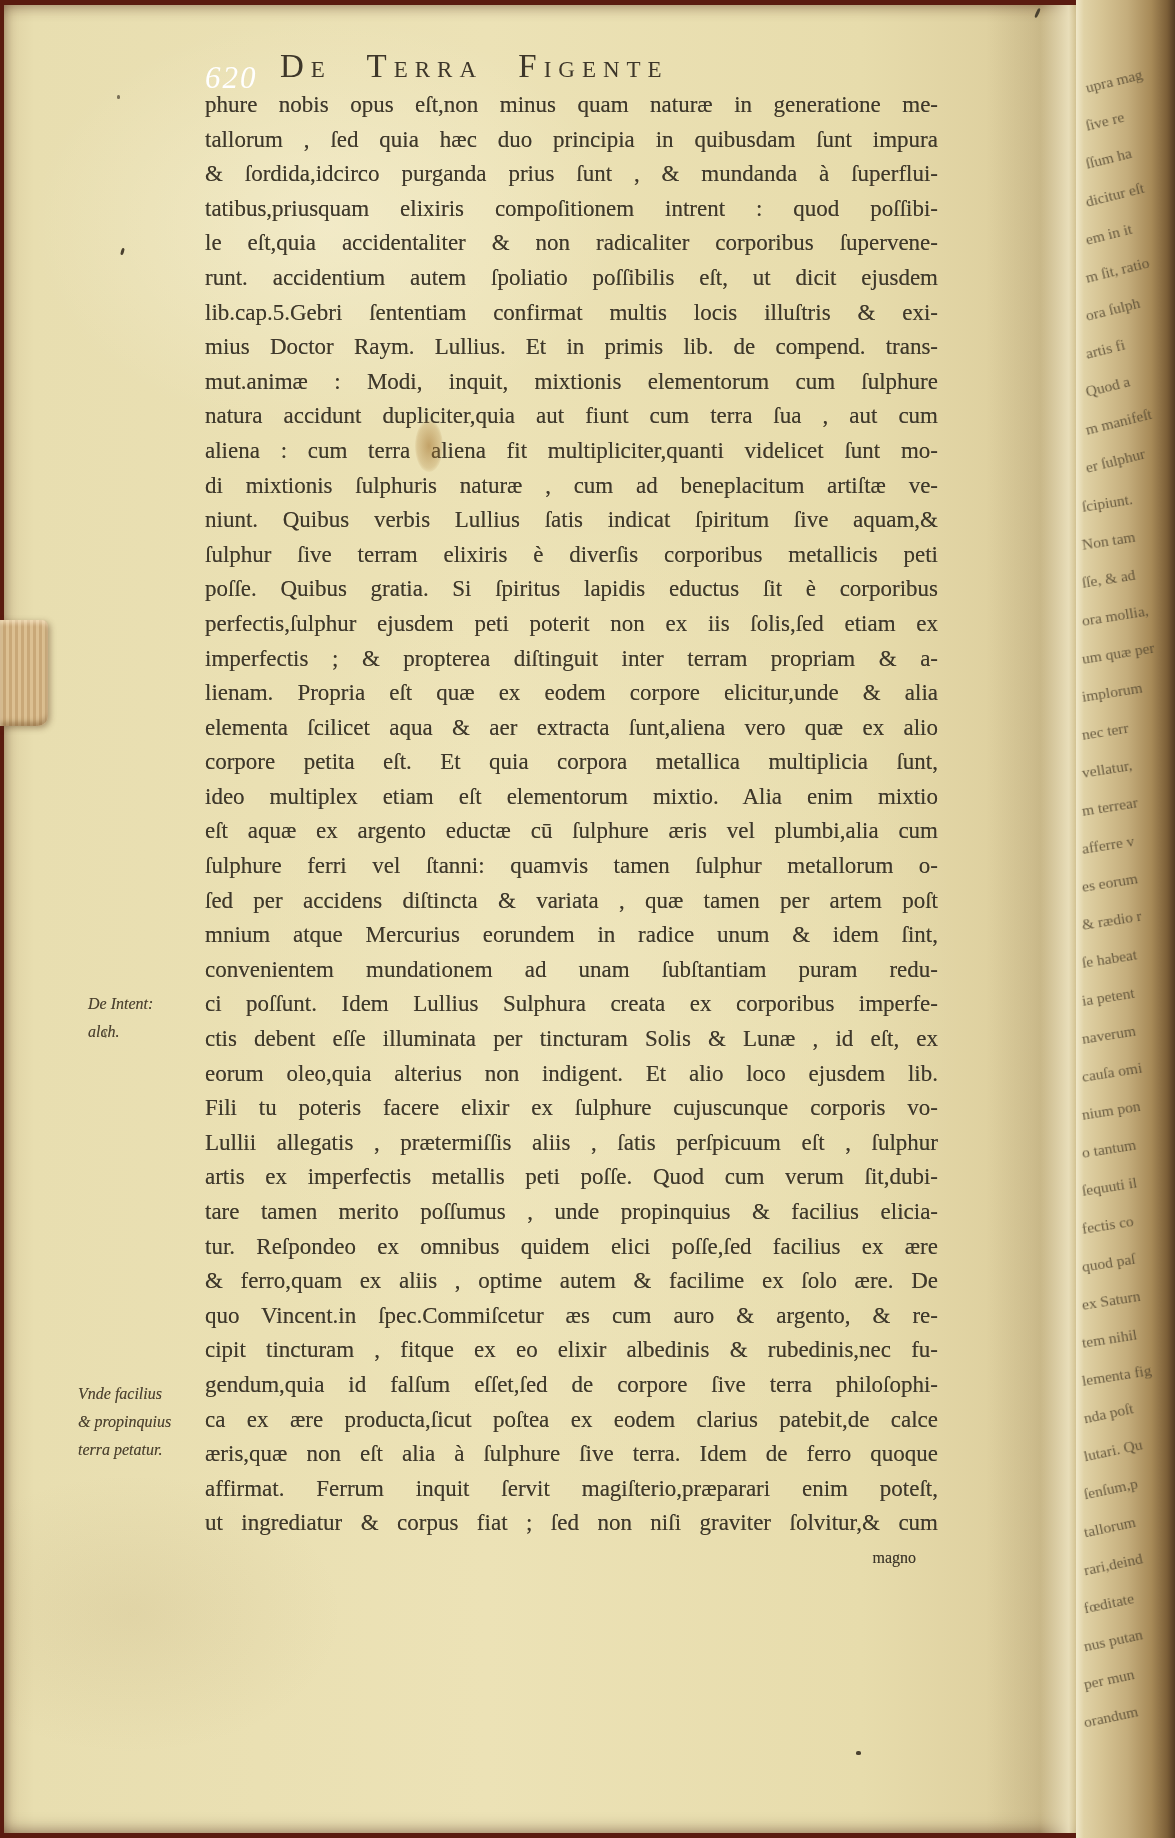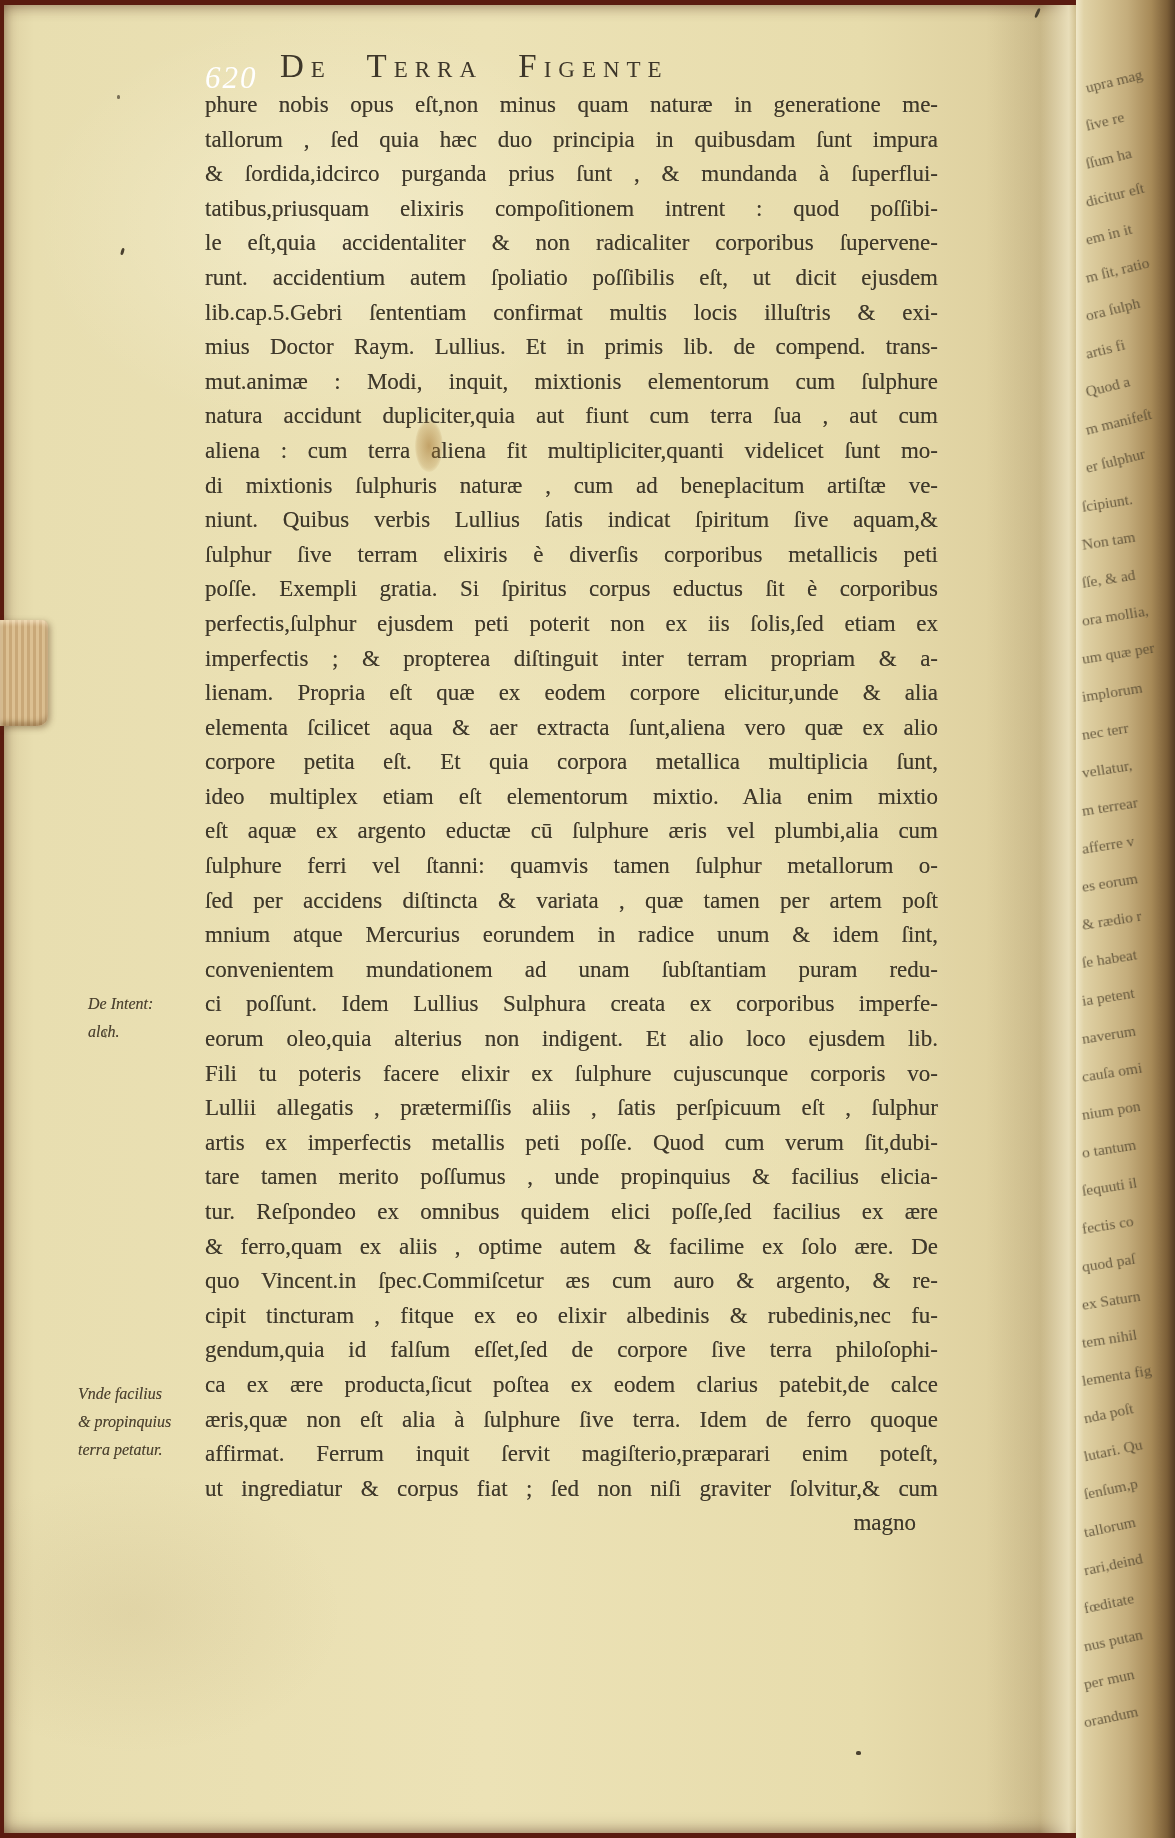--- a/index.html
+++ b/index.html
@@ -45,21 +45,21 @@
     font-variant:small-caps;font-size:33px;letter-spacing:7px;word-spacing:20px;color:#3e372a;
   }
   
   .body-block{position:absolute;left:205px;top:88px;width:733px;color:#3e382b;}
   .body-line{
     height:34.6px;line-height:34.6px;font-size:23px;overflow:hidden;
     text-align:justify;text-align-last:justify;word-spacing:-1px;
     text-shadow:0 0 .6px rgba(62,52,38,.55);
   }
   .catchword-line{
-    height:34.6px;line-height:34.6px;font-size:23px;text-align:right;padding-right:22px;
+    height:34.6px;line-height:34.6px;font-size:16px;text-align:right;padding-right:22px;
     color:#3e382b;text-shadow:0 0 .6px rgba(62,52,38,.55);
   }
   
   .margin-note{position:absolute;color:#4c4230;font-style:italic;}
   .margin-note-1{left:88px;top:990px;width:125px;}
   .margin-note-2{left:78px;top:1380px;width:150px;}
   .note-line{font-size:16px;line-height:28px;white-space:nowrap;text-shadow:0 0 .5px rgba(70,60,40,.5);}
   
   .bookmark-band{
     position:absolute;left:0;top:620px;width:48px;height:106px;
@@ -148,33 +148,34 @@
         <div class="body-line">le eſt,quia accidentaliter &amp; non radicaliter corporibus ſupervene-</div>
         <div class="body-line">runt. accidentium autem ſpoliatio poſſibilis eſt, ut dicit ejusdem</div>
         <div class="body-line">lib.cap.5.Gebri ſententiam confirmat multis locis illuſtris &amp; exi-</div>
         <div class="body-line">mius Doctor Raym. Lullius. Et in primis lib. de compend. trans-</div>
         <div class="body-line">mut.animæ : Modi, inquit, mixtionis elementorum cum ſulphure</div>
         <div class="body-line">natura accidunt dupliciter,quia aut fiunt cum terra ſua , aut cum</div>
         <div class="body-line">aliena : cum terra aliena fit multipliciter,quanti videlicet ſunt mo-</div>
         <div class="body-line">di mixtionis ſulphuris naturæ , cum ad beneplacitum artiſtæ ve-</div>
         <div class="body-line">niunt.  Quibus verbis Lullius ſatis indicat ſpiritum ſive aquam,&amp;</div>
         <div class="body-line">ſulphur ſive terram elixiris è diverſis corporibus metallicis peti</div>
-        <div class="body-line">poſſe. Exempli gratia.  Si ſpiritus corpus eductus ſit è corporibus</div>
+        <div class="body-line">poſſe. Quibus gratia.  Si ſpiritus lapidis eductus ſit è corporibus</div>
         <div class="body-line">perfectis,ſulphur ejusdem peti poterit non ex iis ſolis,ſed etiam ex</div>
         <div class="body-line">imperfectis ; &amp; propterea diſtinguit inter terram propriam &amp; a-</div>
         <div class="body-line">lienam.  Propria eſt quæ ex eodem corpore elicitur,unde &amp; alia</div>
         <div class="body-line">elementa ſcilicet aqua &amp; aer extracta ſunt,aliena vero quæ ex alio</div>
         <div class="body-line">corpore petita eſt.   Et quia corpora metallica multiplicia ſunt,</div>
         <div class="body-line">ideo multiplex etiam eſt elementorum mixtio. Alia enim mixtio</div>
         <div class="body-line">eſt aquæ ex argento eductæ cū ſulphure æris vel plumbi,alia cum</div>
         <div class="body-line">ſulphure ferri vel ſtanni:   quamvis tamen ſulphur metallorum o-</div>
         <div class="body-line">ſed per accidens diſtincta &amp; variata , quæ tamen per artem poſt</div>
         <div class="body-line">mnium atque Mercurius eorundem in radice unum &amp; idem ſint,</div>
         <div class="body-line">convenientem mundationem ad unam ſubſtantiam puram redu-</div>
         <div class="body-line">ci poſſunt.  Idem Lullius Sulphura creata ex corporibus imperfe-</div>
+        <div class="body-line">ctis debent eſſe illuminata per tincturam Solis &amp; Lunæ , id eſt, ex</div>
         <div class="body-line">eorum oleo,quia alterius non indigent.  Et alio loco ejusdem lib.</div>
         <div class="body-line">Fili tu poteris facere elixir ex ſulphure cujuscunque corporis vo-</div>
         <div class="body-line">Lullii allegatis , prætermiſſis aliis , ſatis perſpicuum eſt , ſulphur</div>
         <div class="body-line">artis ex imperfectis metallis peti poſſe. Quod cum verum ſit,dubi-</div>
         <div class="body-line">tare tamen merito poſſumus , unde propinquius &amp; facilius elicia-</div>
         <div class="body-line">tur. Reſpondeo ex omnibus quidem elici poſſe,ſed facilius ex ære</div>
         <div class="body-line">&amp; ferro,quam ex aliis , optime autem &amp; facilime ex ſolo ære.  De</div>
         <div class="body-line">quo Vincent.in ſpec.Commiſcetur æs cum auro &amp; argento, &amp; re-</div>
         <div class="body-line">cipit tincturam , fitque ex eo elixir albedinis &amp; rubedinis,nec fu-</div>
         <div class="body-line">gendum,quia id falſum eſſet,ſed de corpore ſive terra philoſophi-</div>

